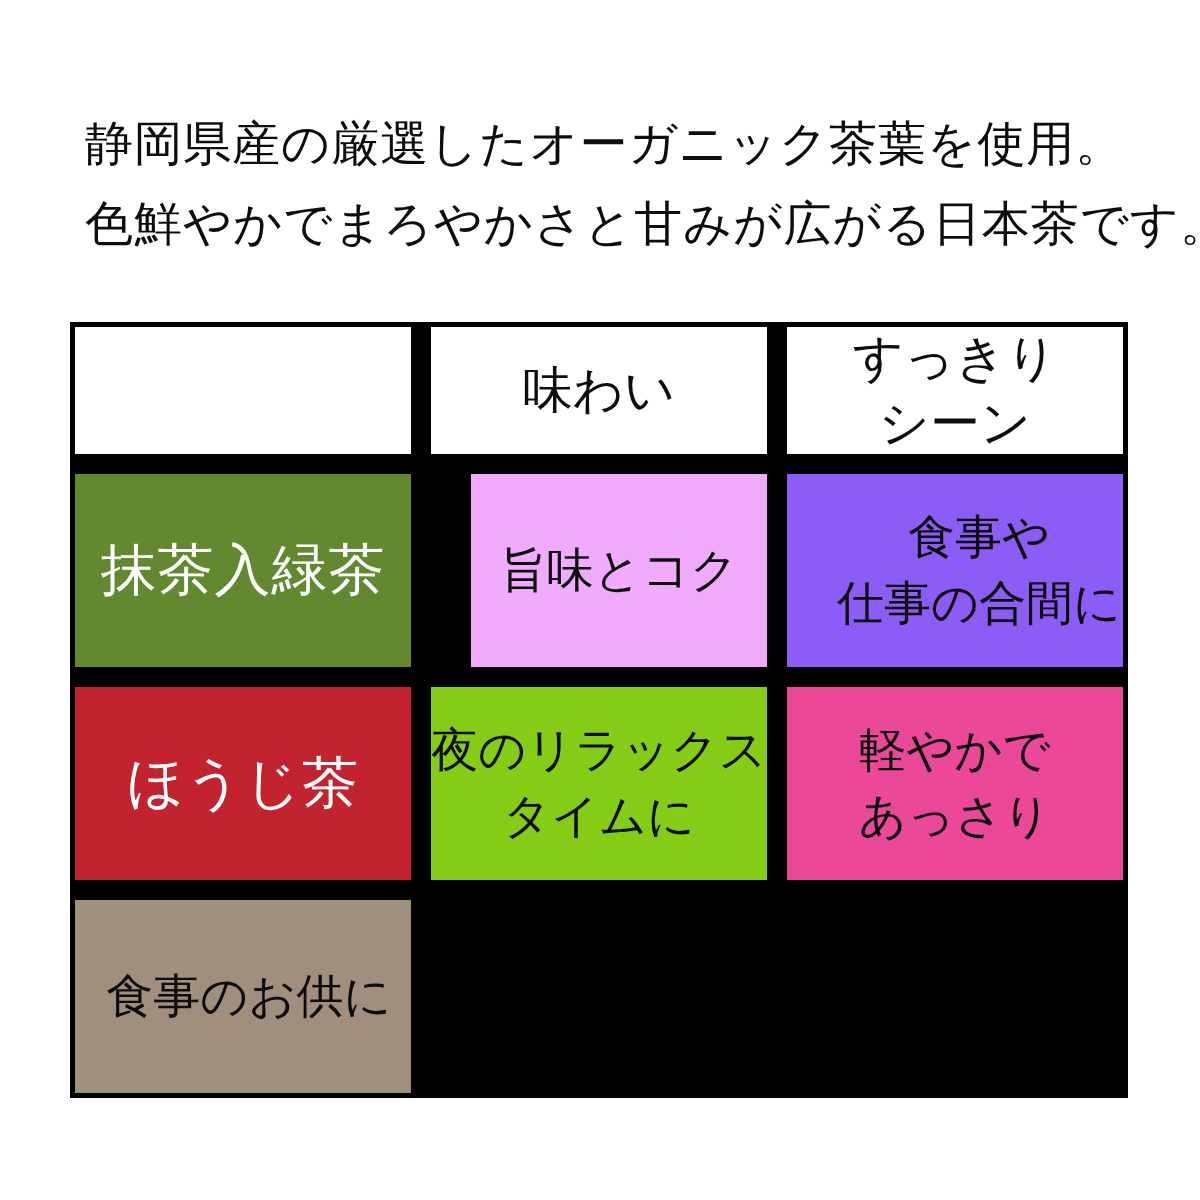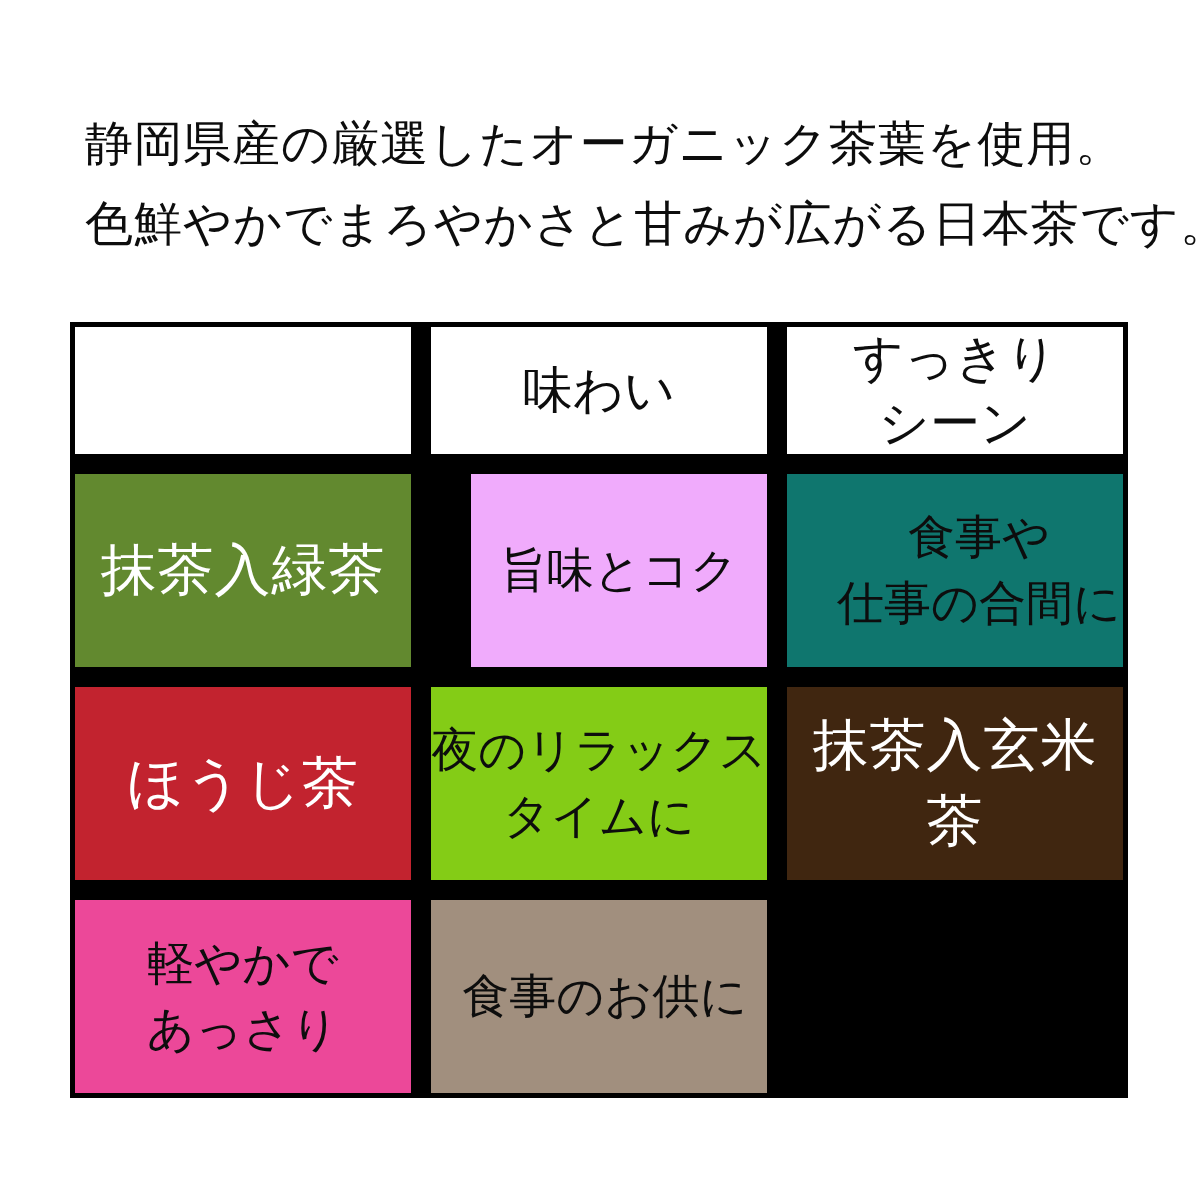--- a/index.html
+++ b/index.html
@@ -78,24 +78,23 @@
 
 <div class="tea-table">
 
   <div class="cell header-cell"></div>
   <div class="cell header-cell">味わい</div>
   <div class="cell header-cell">すっきり
 シーン</div>
 
   <div class="cell name-cell" style="background: rgb(98, 137, 47);">抹茶入緑茶</div>
   <div class="cell data-cell" style="background: #f0abfc; margin-left: 40px;">旨味とコク</div>
-  <div class="cell data-cell" style="background: #0f766e; padding-left: 48px;">食事や
+  <div class="cell data-cell" style="background: #8b5cf6; padding-left: 48px;">食事や
 仕事の合間に</div>
 
   <div class="cell name-cell" style="background: rgb(194, 35, 47);">ほうじ茶</div>
   <div class="cell data-cell" style="background: #84cc16;">夜のリラックス
 タイムに</div>
 
-  <div class="cell name-cell" style="background: rgb(64, 38, 16);">抹茶入玄米茶</div>
   <div class="cell data-cell" style="background: #ec4899;">軽やかで
 あっさり</div>
   <div class="cell data-cell" style="background: rgb(161, 143, 126); padding-left: 12px;">食事のお供に</div>
 </div>
 
 </body></html>

